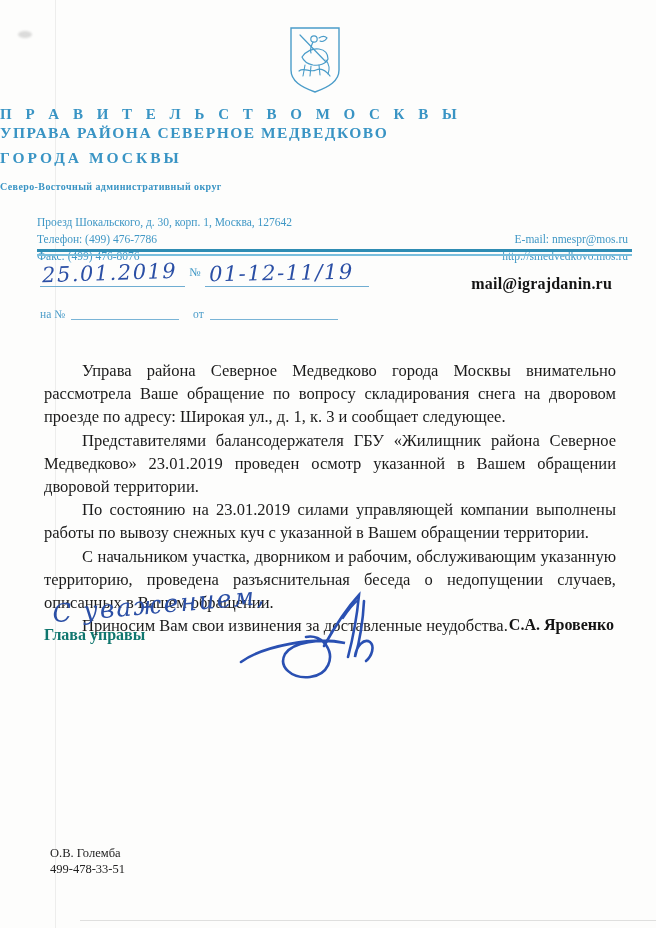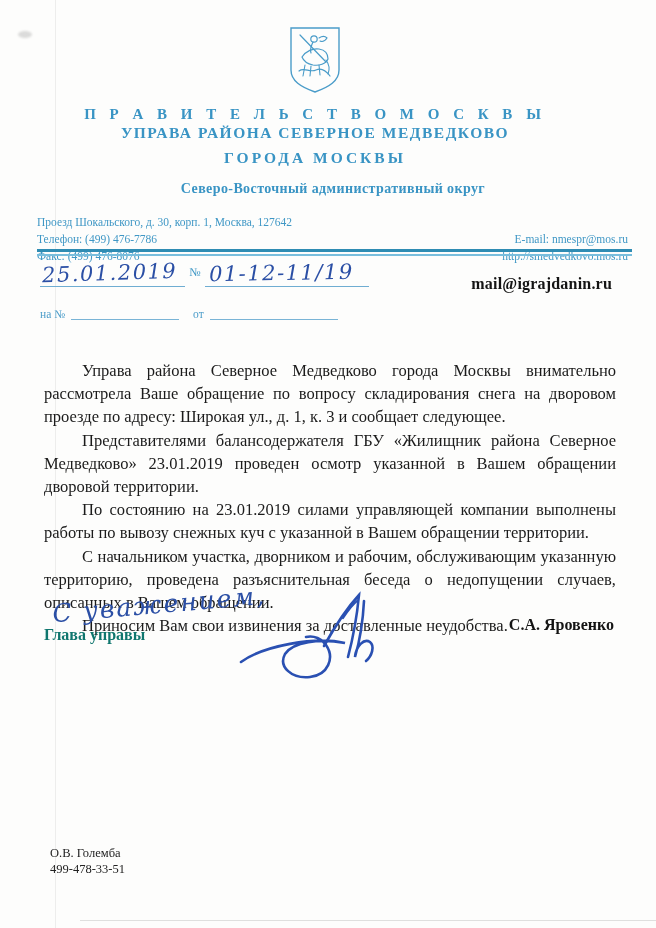--- a/index.html
+++ b/index.html
@@ -11,26 +11,26 @@
     font-family:"Liberation Serif", serif;
     overflow:hidden;
     box-shadow:0 0 4px rgba(0,0,0,.2);
   }
   
   .scan-vline{position:absolute;left:55px;top:0;width:1px;height:100%;background:rgba(140,140,140,.14);}
   .scan-hline{position:absolute;left:80px;right:0;bottom:7px;height:1px;background:rgba(120,120,120,.22);}
   .scan-smudge{position:absolute;left:18px;top:31px;width:14px;height:7px;background:rgba(120,120,120,.25);border-radius:50%;filter:blur(1px);}
 
   
-  .letterhead{position:absolute;top:26px;left:0;right:26px;text-align:center;color:#3994c4;}
+  .letterhead{position:absolute;top:26px;left:0;right:26px;color:#3994c4;}
   .emblem{display:block;margin:0 auto;}
   .org1{margin-top:12px;font-weight:bold;font-size:15px;letter-spacing:5px;}
   .org2{margin-top:1px;font-weight:bold;font-size:15.5px;letter-spacing:1.5px;}
   .org3{margin-top:7px;font-weight:bold;font-size:15.5px;letter-spacing:3px;}
-  .district{margin-top:14px;font-weight:bold;font-size:14px;letter-spacing:.4px;padding-left:36px;}
+  .district{margin-top:14px;font-weight:bold;font-size:10px;letter-spacing:.4px;}
 
   
   .contact{position:absolute;top:199px;left:37px;right:28px;display:flex;justify-content:space-between;color:#3f97c5;font-size:11.5px;line-height:17px;align-items:flex-end;}
   .contact-right{text-align:right;margin-top:32px;}
 
   
   .rule{position:absolute;top:249px;left:37px;right:24px;}
   .rule-top{height:3px;background:#2f8cb3;}
   .rule-gap{height:2px;}
   .rule-bot{height:2px;background:#79bedd;}

